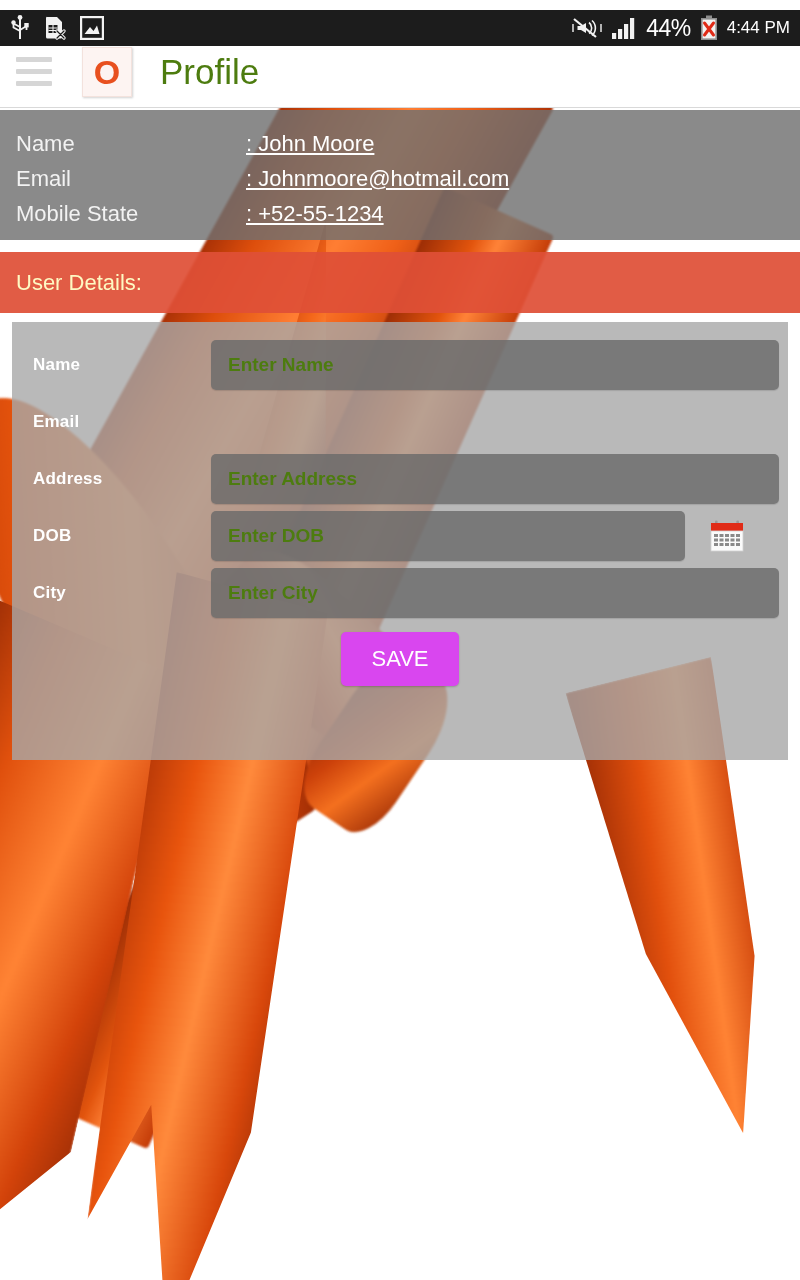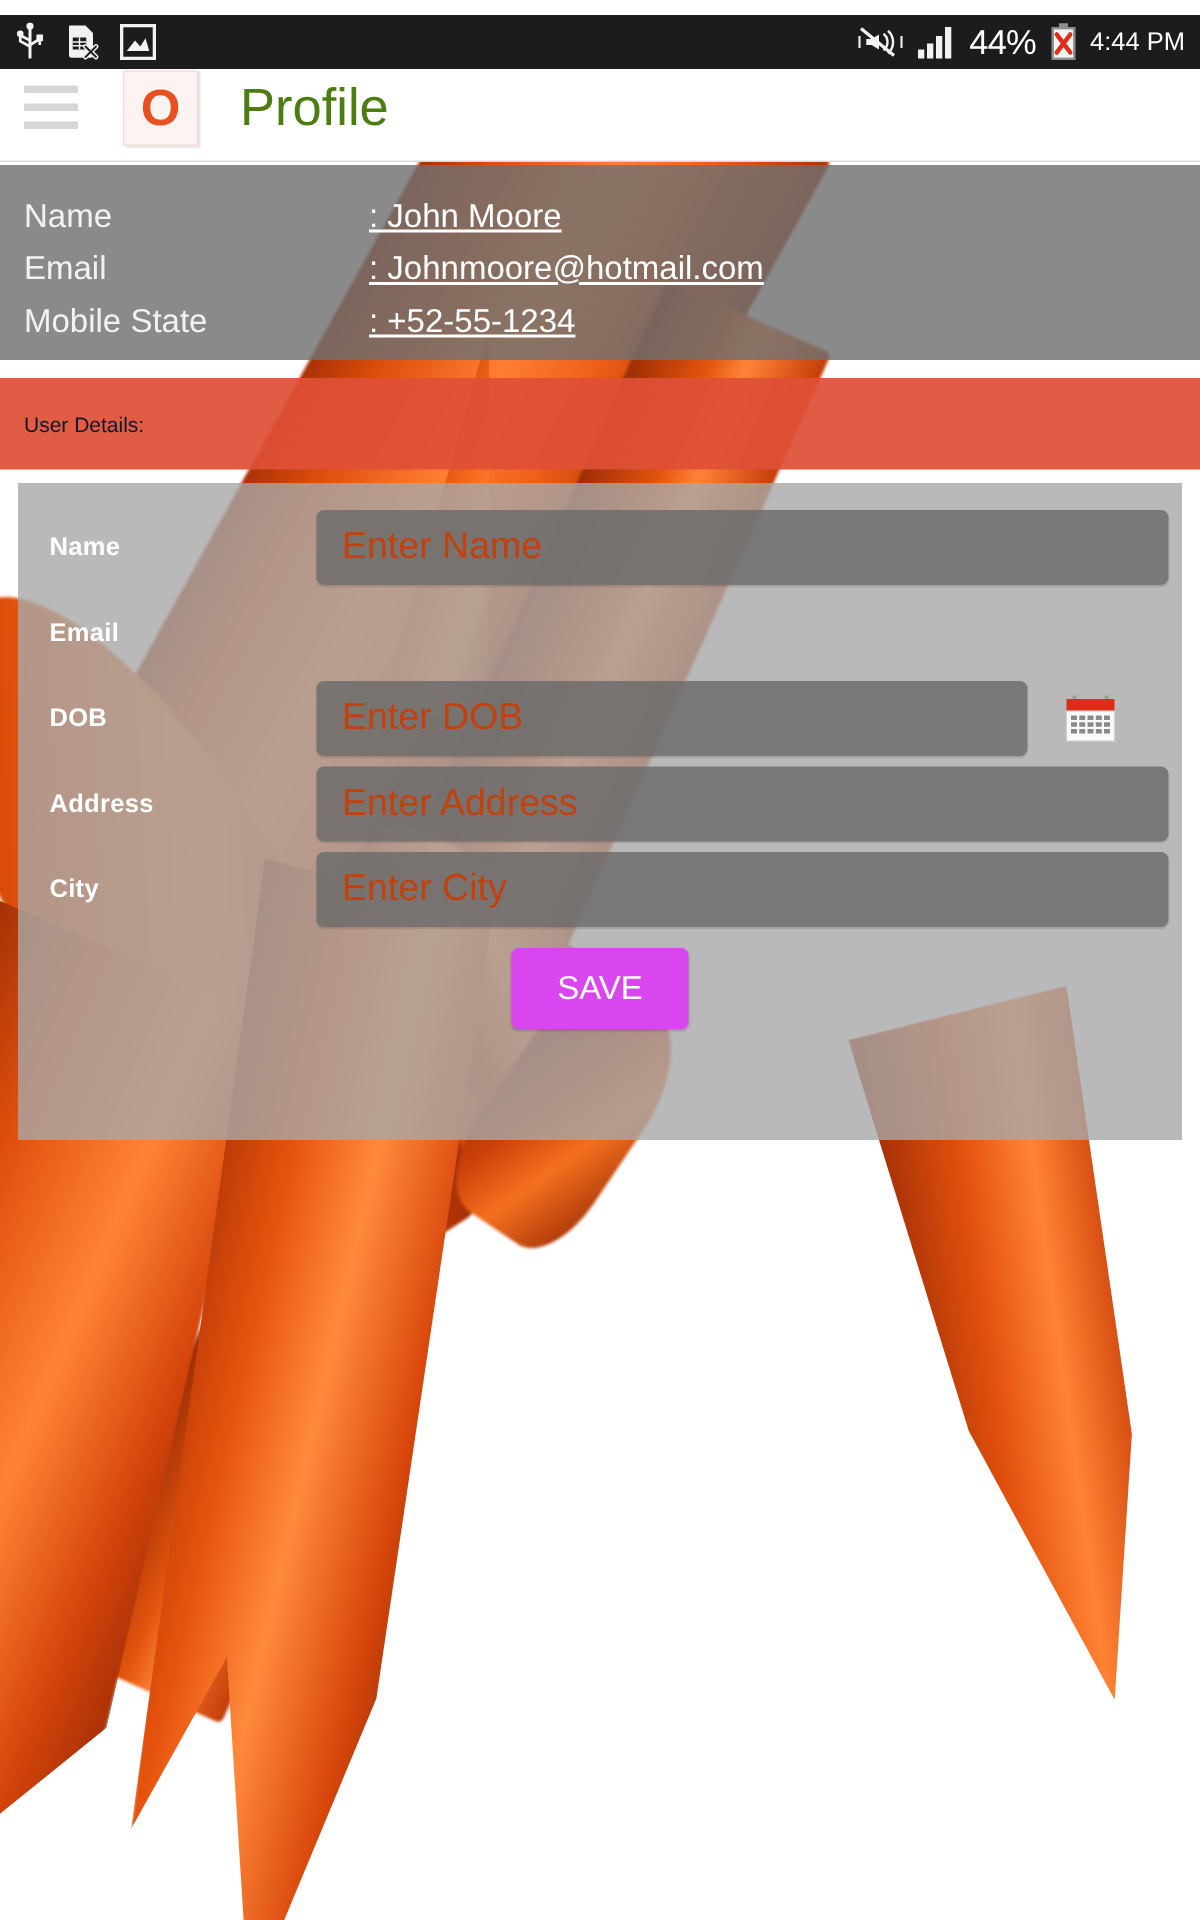--- a/index.html
+++ b/index.html
@@ -139,21 +139,21 @@
   .info-row { display:flex; height:35px; align-items:center; }
   .info-label { width:230px; font-size:22px; color:#f2f2f2; }
   .info-value { font-size:22px; color:#ffffff;text-decoration:underline; }
 
   
   #details-banner {
     position:absolute; left:0; top:252px; width:800px; height:61px;
     background:rgba(223,80,55,0.93); z-index:10;
     display:flex; align-items:center; padding-left:16px;
   }
-  #details-banner-text { font-size:14px; color:#0f172a; }
+  #details-banner-text { font-size:22px; color:#fef9c3; }
 
   
   #form-card {
     position:absolute; left:12px; top:322px; width:776px; height:438px;
     background:rgba(168,168,168,0.80); z-index:10;
     padding:14px 9px 0 9px;
   }
   .form-row { display:flex; align-items:center; height:57px; }
   .form-label {
     width:190px; padding-left:12px;
@@ -161,21 +161,21 @@
     letter-spacing:0.2px;
   }
   .field {
     flex:1; height:50px;
     background:rgba(105,105,105,0.80);
     border-radius:5px; border:none;
     display:flex; align-items:center;
     padding-left:17px;
     box-shadow:0 1px 1px rgba(0,0,0,.12);
   }
-  .field .ph { font-size:25px; color:#c2410c; }
+  .field .ph { font-size:19px; color:#4d7c0f;font-weight:bold; }
   .field.has-icon { flex:none; width:474px; }
   #cal-icon-wrap {
     width:84px; display:flex; align-items:center; justify-content:center;
     cursor:pointer;
   }
   #save-row { display:flex; justify-content:center; align-items:center; height:64px; margin-top:6px; }
   #save-button {
     background:#d946ef; color:#ffffff;
     font-size:22px; padding:14px 30px;
     border:none; border-radius:5px; cursor:pointer;
@@ -282,20 +282,27 @@
 
   <div class="form-row">
     <div class="form-label">Name</div>
     <div class="field">
       <span class="ph">Enter Name</span>
     </div>
   </div>
 
   <div class="form-row">
     <div class="form-label">Email</div>
+  </div>
+
+  <div class="form-row">
+    <div class="form-label">Address</div>
+    <div class="field">
+      <span class="ph">Enter Address</span>
+    </div>
   </div>
 
   <div class="form-row">
     <div class="form-label">DOB</div>
     <div class="field has-icon">
       <span class="ph">Enter DOB</span>
     </div>
     <div id="cal-icon-wrap">
       <svg width="38" height="38" viewBox="0 0 38 38">
         <rect x="7" y="3.5" width="2.6" height="6" rx="1.1" fill="#9a9a9a"></rect>
@@ -316,27 +323,20 @@
           <rect x="6" y="26" width="4" height="3"></rect>
           <rect x="11.5" y="26" width="4" height="3"></rect>
           <rect x="17" y="26" width="4" height="3"></rect>
           <rect x="22.5" y="26" width="4" height="3"></rect>
           <rect x="28" y="26" width="4" height="3"></rect>
         </g>
       </svg>
     </div>
   </div>
 
-  <div class="form-row">
-    <div class="form-label">Address</div>
-    <div class="field">
-      <span class="ph">Enter Address</span>
-    </div>
-  </div>
-
 
   <div class="form-row">
     <div class="form-label">City</div>
     <div class="field">
       <span class="ph">Enter City</span>
     </div>
   </div>
 
   <div id="save-row">
     <button id="save-button">SAVE</button>

